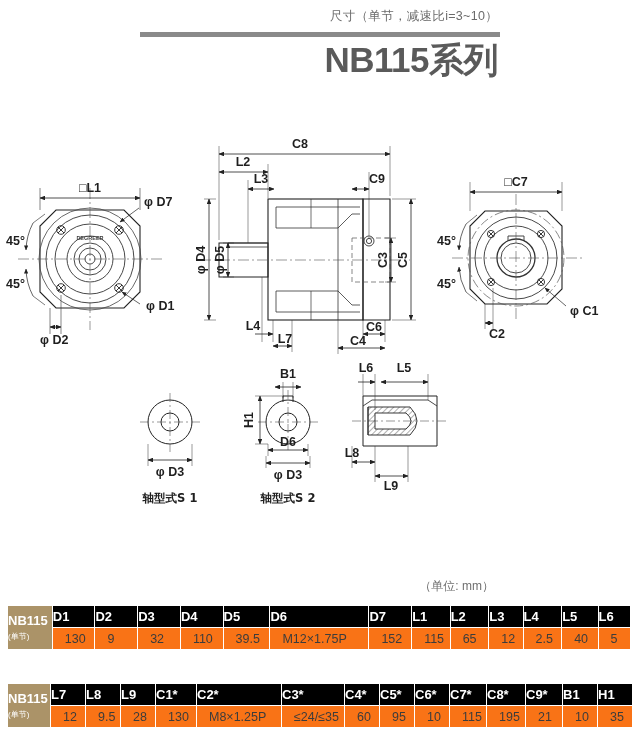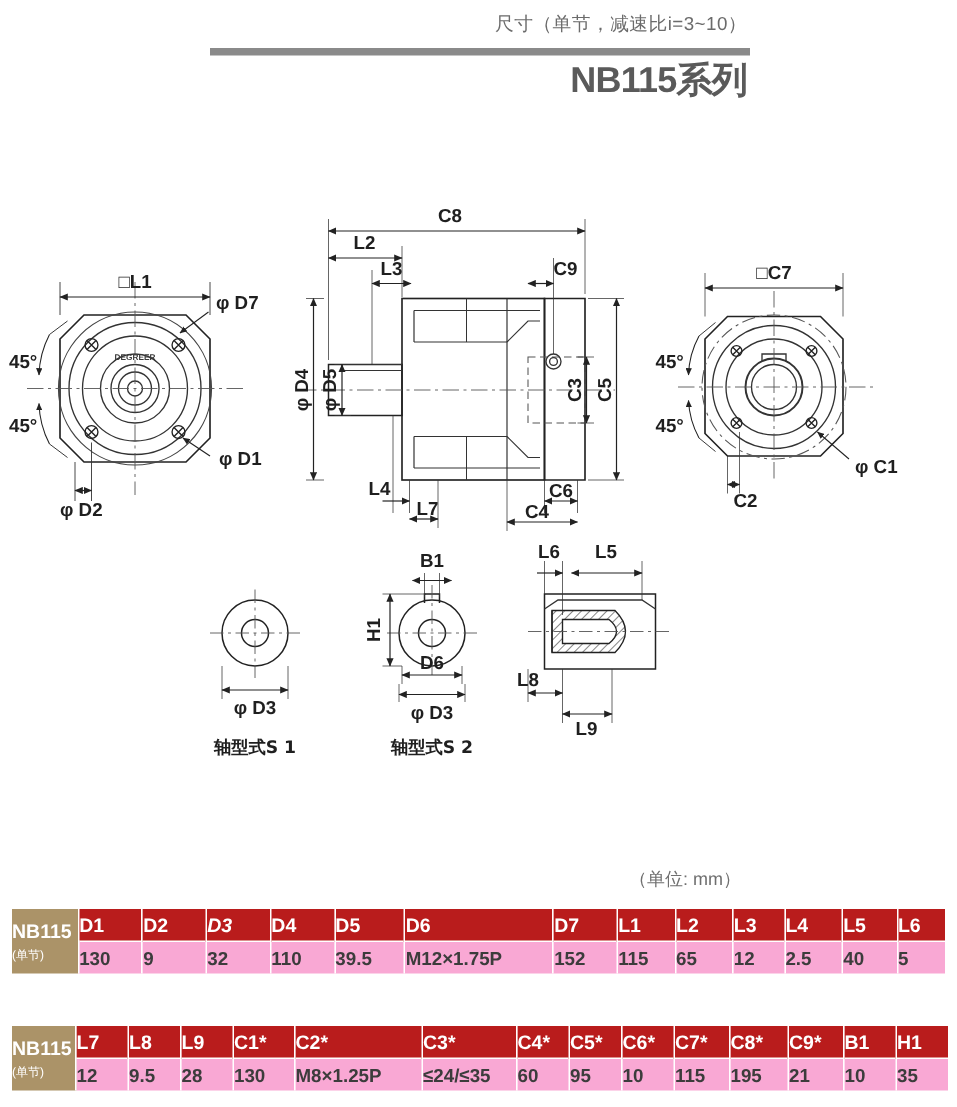--- a/index.html
+++ b/index.html
@@ -18,21 +18,21 @@
     position:absolute;top:8px;right:14px;
     font-size:12.5px;color:#6b6b6b;letter-spacing:.3px;
     white-space:nowrap;
   }
   .hdr-rule{
     position:absolute;top:32px;left:140px;right:12px;height:5px;
     background:#8a8a8a;
   }
   .hdr-title{
     position:absolute;top:37px;right:14px;
-    font-size:24px;font-weight:bold;color:#5a5a5a;
+    font-size:35px;font-weight:bold;color:#5a5a5a;
     letter-spacing:-0.5px;white-space:nowrap;
   }
 
   
   .drawing{position:absolute;left:0;top:110px;width:638px;height:410px;}
   .drawing svg{display:block;}
 
   
   .unit-note{
     position:absolute;top:578px;right:18px;
@@ -47,26 +47,27 @@
     border-collapse:collapse;width:622px;table-layout:fixed;
   }
   table.spec td{
     text-align:left;vertical-align:middle;
     padding:0;height:21px;
     font-size:12.5px;
     border-right:1.5px solid #ffffff;
   }
   table.spec td:last-child{border-right:none;}
   table.spec tr.head td{
-    background:#b91c1c;color:#ffffff;font-weight:bold;
+    background:#000000;color:#ffffff;font-weight:bold;
     font-size:13px;
   }
   table.spec tr.vals td{
-    background:#f9a8d4;color:#3c3c3c;font-weight:bold;
+    background:#f97316;color:#3c3c3c;font-weight:normal;
     border-top:1.5px solid #ffffff;
+    padding-left:12px;
   }
   td.model{
     background:#ab9368 !important;color:#ffffff;
     font-size:8.5px;font-weight:bold;line-height:1.45;
     border-right:1.5px solid #ffffff;
     border-top:none !important;
   }
   td.model .m2{font-size:8px;font-weight:normal;display:block;}
   td.small{font-size:11px;}
 </style>
@@ -376,21 +377,21 @@
 
   <div class="unit-note">（单位: mm）</div>
 
   <div class="tbl-wrap t1">
     <table class="spec">
       <tbody id="tbody1">
           <tr class="head">
             <td class="model" rowspan="2" style="width: 42px;"><span>NB115</span><span class="m2">(单节)</span></td>
             <td style="width: 40px;">D1</td>
             <td style="width: 40px;">D2</td>
-            <td style="width: 40px; font-style: italic;">D3</td>
+            <td style="width: 40px;">D3</td>
             <td style="width: 40px;">D4</td>
             <td style="width: 44px;">D5</td>
             <td style="width: 94px;">D6</td>
             <td style="width: 40px; margin-top: 24px;">D7</td>
             <td style="width: 36px;">L1</td>
             <td style="width: 36px;">L2</td>
             <td style="width: 32px;">L3</td>
             <td style="width: 36px;">L4</td>
             <td style="width: 34px;">L5</td>
             <td style="width: 30px;">L6</td>

